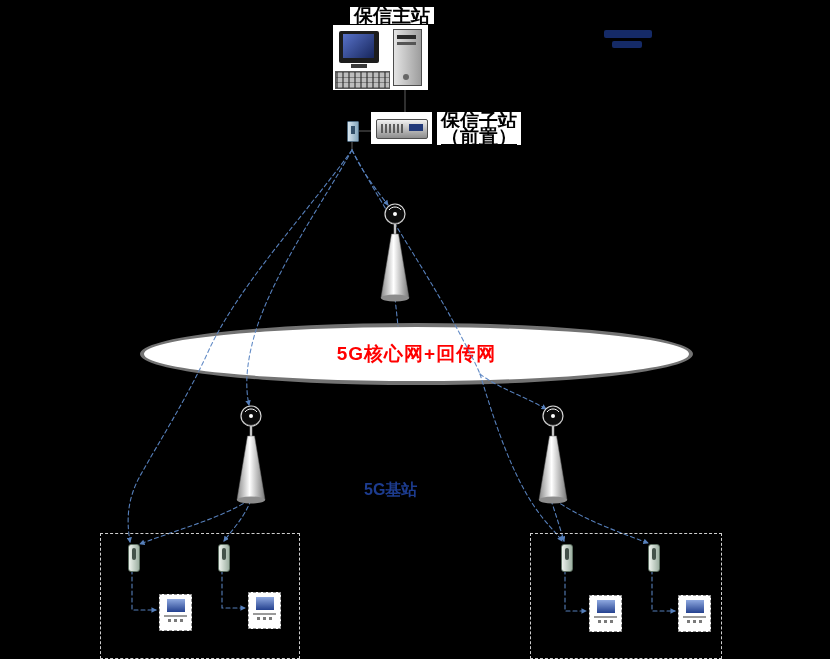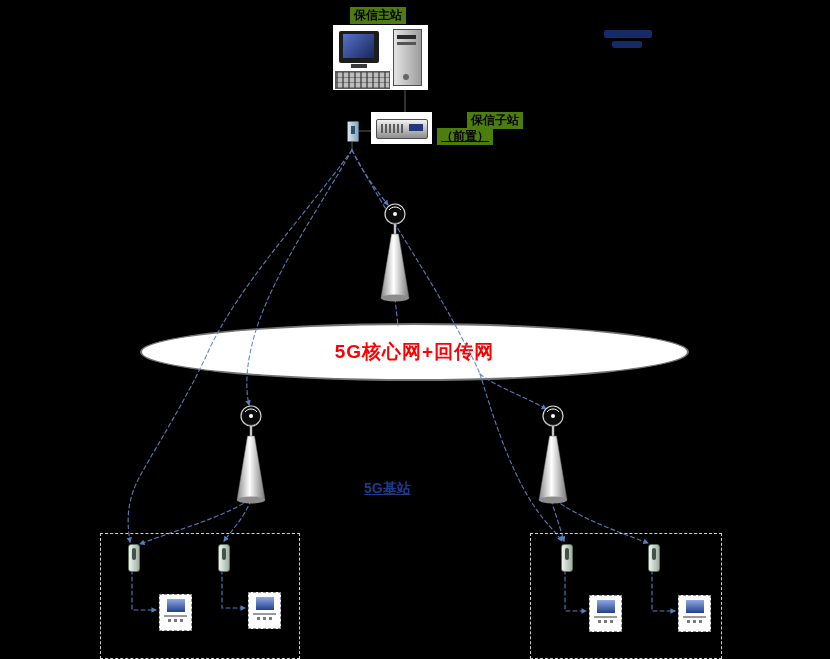--- a/index.html
+++ b/index.html
@@ -1,26 +1,26 @@
 <!DOCTYPE html>
 <html><head>
 <meta charset="utf-8">
 <style>
   html,body{margin:0;padding:0;background:#000;}
   .stage{position:relative;width:830px;height:659px;background:#000;overflow:hidden;
          font-family:"Liberation Sans","DejaVu Sans",sans-serif;}
   
-  .label{position:absolute;background:#4d7c0f;color:#000;font-size:12px;font-weight:bold;
+  .label{position:absolute;background:#ffffff;color:#000;font-size:19px;font-weight:bold;
          line-height:15px;padding:1px 4px;white-space:nowrap;z-index:4;}
   .lbl-master{left:350px;top:7px;}
-  .lbl-sub1{left:437px;top:112px;margin-left:30px;}
+  .lbl-sub1{left:437px;top:112px;}
   .lbl-sub2{left:437px;top:128px;text-decoration:underline;}
   
   .ellipse{position:absolute;left:140px;top:323px;width:545px;height:54px;background:#fff;
-           border:2px solid #737373;border-radius:50%;display:flex;align-items:center;
+           border:4px solid #737373;border-radius:50%;display:flex;align-items:center;
            justify-content:center;z-index:1;}
   .core-text{color:#ff0000;font-weight:bold;font-size:19px;letter-spacing:1px;}
   .overlay{position:absolute;left:0;top:0;z-index:2;pointer-events:none;}
   
   .computer{position:absolute;left:333px;top:25px;width:95px;height:65px;background:#fff;z-index:3;}
   .crt{position:absolute;left:6px;top:6px;width:40px;height:32px;background:#1c1c1c;border-radius:2px;}
   .crt-screen{position:absolute;left:4px;top:3px;width:31px;height:24px;
               background:linear-gradient(135deg,#5872c9,#17265c);}
   .crt-stand{position:absolute;left:18px;top:39px;width:16px;height:4px;background:#3a3a3a;}
   .pc-tower{position:absolute;left:60px;top:4px;width:27px;height:55px;
@@ -51,21 +51,21 @@
   .cpe{position:absolute;width:10px;height:26px;border-radius:3px;
        background:linear-gradient(90deg,#eef3ee,#9db0a2);border:1px solid #5f7264;}
   .cpe .slot{margin:3px auto 0;width:4px;height:12px;background:#44524a;border-radius:2px;}
   
   .meter{position:absolute;width:31px;height:35px;background:#fff;border:1px dashed #8f8f8f;}
   .m-screen{margin:4px auto 0;width:18px;height:13px;background:linear-gradient(#8fa9e0,#24418f);}
   .m-row{margin:3px 4px 0;height:2px;background:#9a9a9a;}
   .m-btns{margin:2px auto 0;width:15px;height:3px;
           background:repeating-linear-gradient(90deg,#7a7a7a 0 3px,transparent 3px 6px);}
   
-  .faint-label{position:absolute;color:#1d3c8f;font-size:14px;font-weight:bold;z-index:2;text-decoration:underline;}
+  .faint-label{position:absolute;color:#1d3c8f;font-size:16px;font-weight:bold;z-index:2;}
   .fl-bs{left:364px;top:480px;}
   .fm{position:absolute;background:#152a66;border-radius:2px;filter:blur(.4px);z-index:2;}
   .fm1{left:604px;top:30px;width:48px;height:8px;}
   .fm2{left:612px;top:41px;width:30px;height:7px;}
 </style>
 </head>
 <body>
 
 <div class="stage">
 

